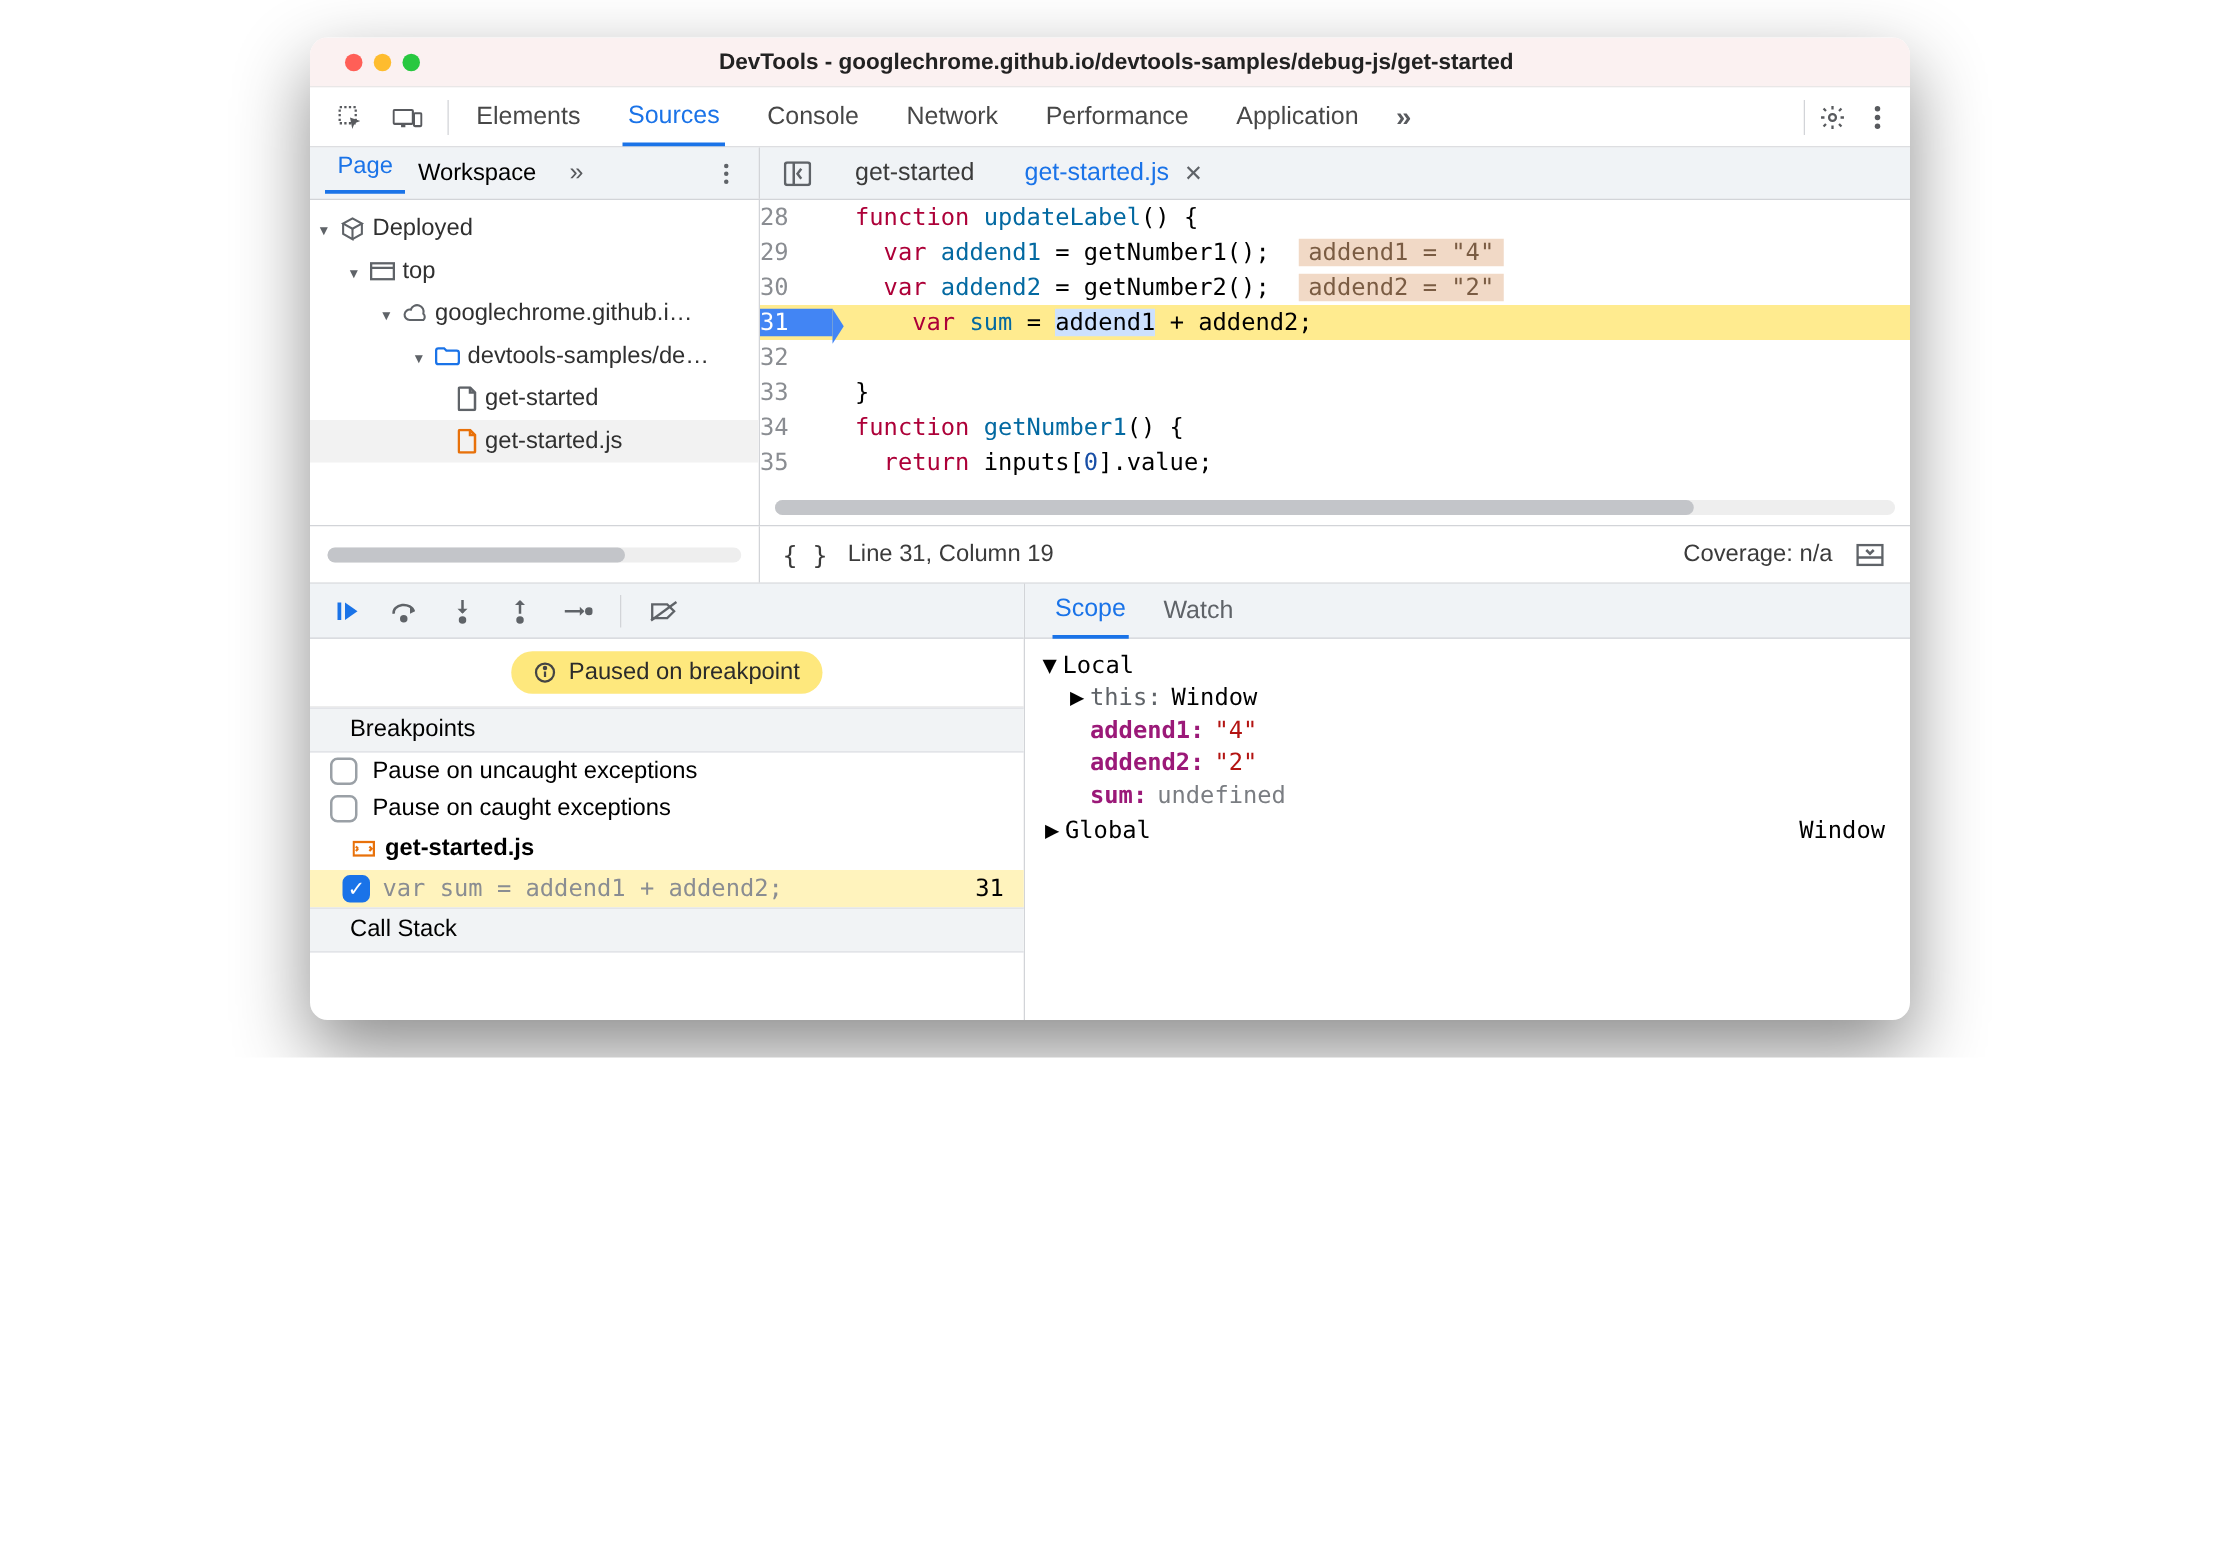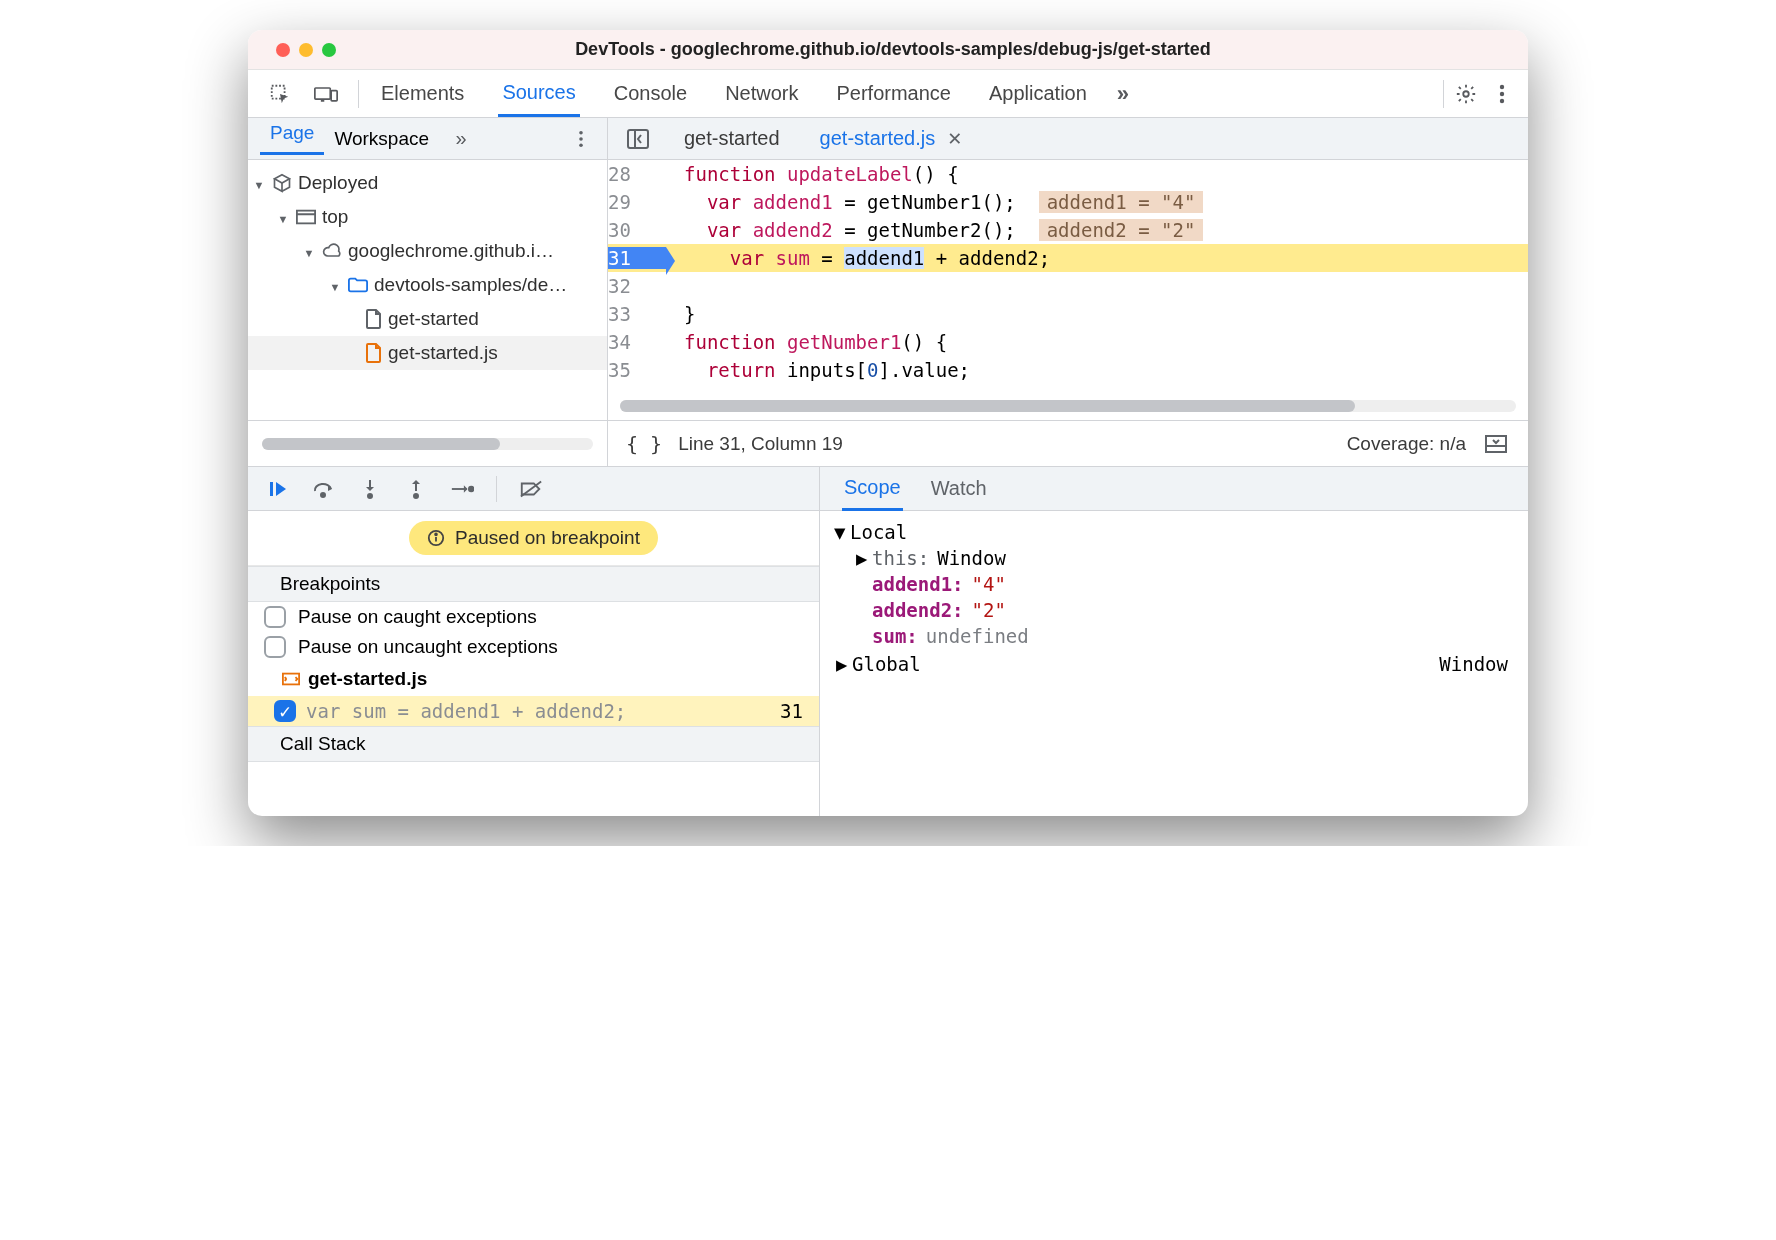--- a/index.html
+++ b/index.html
@@ -70,21 +70,21 @@
   .code-panel { flex:1; display:flex; flex-direction:column; overflow:hidden; background:#fff;}
   .code-scroll { flex:1; overflow:hidden; position:relative;}
   .code-lines { font-family: Menlo, Consolas, monospace; font-size:19px; }
   .code-line { display:flex; height:28px; align-items:center; white-space:pre;}
   .gutter { width:58px; padding-right:12px; color:#8a8d92; position:relative;}
   .gutter.exec { background:#4285f4; color:#fff;}
   .gutter.exec::after{ content:""; position:absolute; right:-9px; top:0; width:0; height:0; border-top:14px solid transparent; border-bottom:14px solid transparent; border-left:9px solid #4285f4;}
   .linebody { flex:1; padding-left:18px; }
   .line-highlight { background:#ffeb8f;}
   .kw { color:#ad0038;}
-  .fn { color:#be185d;}
+  .fn { color:#0369a1;}
   .str { color:#ad0038;}
   .num { color:#174ea6;}
   .comm-annot { background:#f1d9c6; color:#7a5c43; padding:0 8px;}
   .sel-token { background:#cde1fe;}
   .h-scrollbar { height:16px; margin: 4px 12px; background:transparent;}
   .h-track { height:12px; background:#eee; border-radius:6px; position:relative;}
   .h-thumb { position:absolute; height:12px; background:#c3c5c9; border-radius:6px;}
 
   .status-bar { height:46px; border-top:1px solid #d2d4d8; display:flex;}
   .status-bar .left { width:360px; border-right:1px solid #d2d4d8; display:flex; align-items:center; padding:8px 14px;}
@@ -352,25 +352,25 @@
             </svg>
           <span>Paused on breakpoint</span>
         </div>
       </div>
       <div class="section-header">
         <span class="tri open" style="width:14px;"></span>
         <span>Breakpoints</span>
       </div>
       <div class="check-row">
         <span class="checkbox"></span>
-        <span>Pause on caught exceptions</span>
+        <span>Pause on uncaught exceptions</span>
       </div>
       <div class="check-row">
         <span class="checkbox"></span>
-        <span>Pause on uncaught exceptions</span>
+        <span>Pause on caught exceptions</span>
       </div>
       <div class="bp-file-header">
         <span class="tri open" style="width:14px;"></span>
         <svg width="18" height="14" viewBox="0 0 20 14" fill="none" stroke="#e8710a" stroke-width="2">
             <rect x="1" y="1" width="18" height="12"></rect>
             <path d="M5 7 L3 9 M5 7 L3 5 M15 5 L17 7 L15 9"></path>
           </svg>
         <span>get-started.js</span>
       </div>
       <div class="bp-item">

